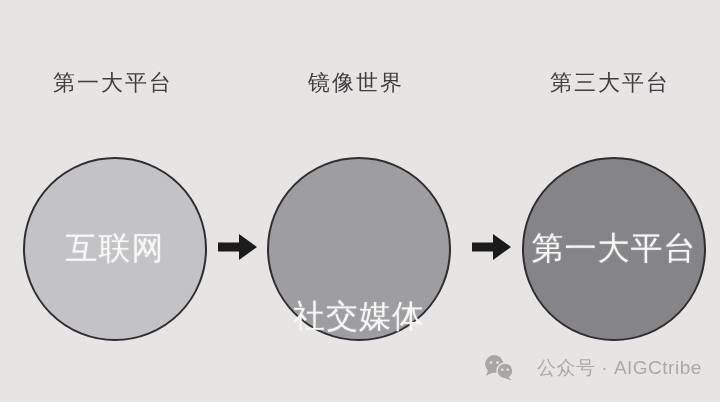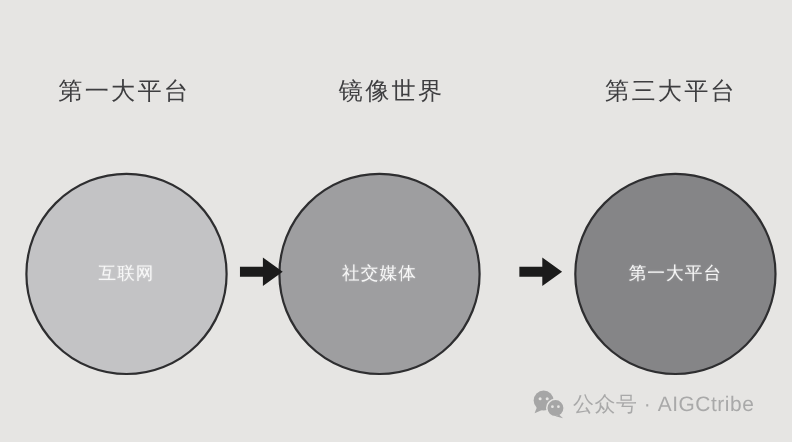--- a/index.html
+++ b/index.html
@@ -26,39 +26,39 @@
   .circle {
     position: absolute;
     top: 157px;
     width: 184px; height: 184px;
     border-radius: 50%;
     border: 2.5px solid #2e2e30;
     box-sizing: border-box;
     display: flex; align-items: center; justify-content: center;
   }
   #circle-0 { left: 23px; }
-  #circle-1 { left: 253px; }
+  #circle-1 { left: 267px; align-items: flex-end; }
   #circle-2 { left: 522px; }
 
   .circle-text {
     color: #f7f7f7;
-    font-size: 16px;
+    font-size: 32px;
     letter-spacing: 1px;
     text-shadow: 0 0 2px rgba(255,255,255,0.35);
   }
 
   .arrow { position: absolute; top: 233px; }
   #arrow-0 { left: 218px; }
   #arrow-1 { left: 472px; }
 
   .watermark {
     position: absolute;
     left: 483px; top: 354px;
     display: flex; align-items: center;
-    gap: 7px;
+    gap: 23px;
   }
   .watermark-text {
     font-family: "Liberation Sans", "DejaVu Sans", sans-serif;
     font-size: 19px;
     color: #a9a9a9;
     letter-spacing: 0.5px;
   }
   .wechat-icon { display: block; }
 </style>
 </head>

